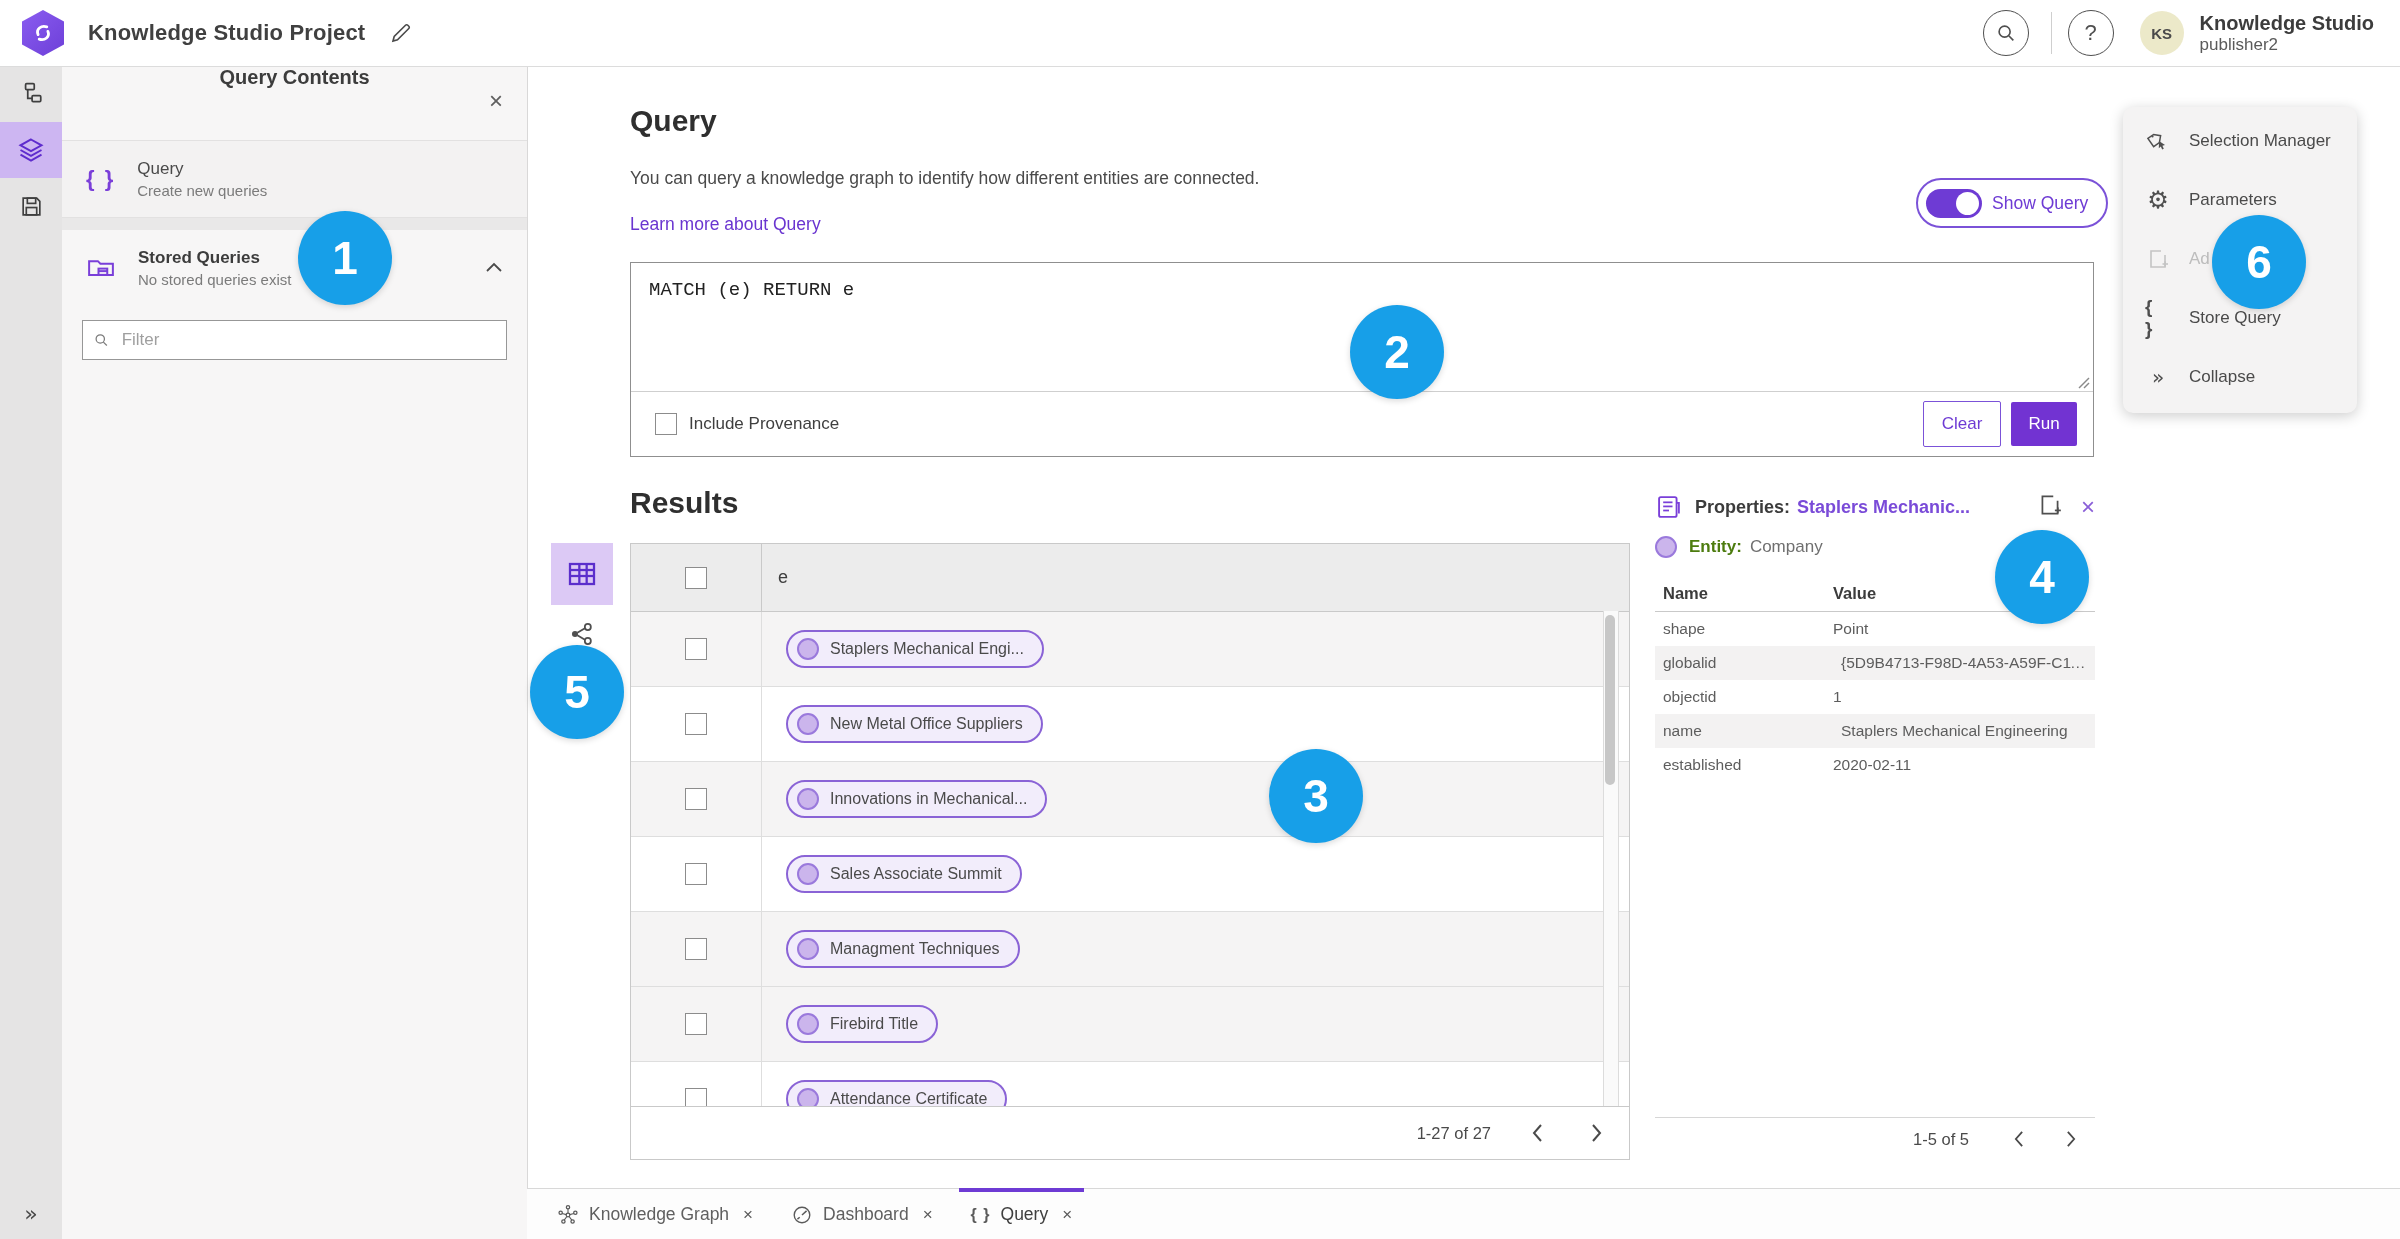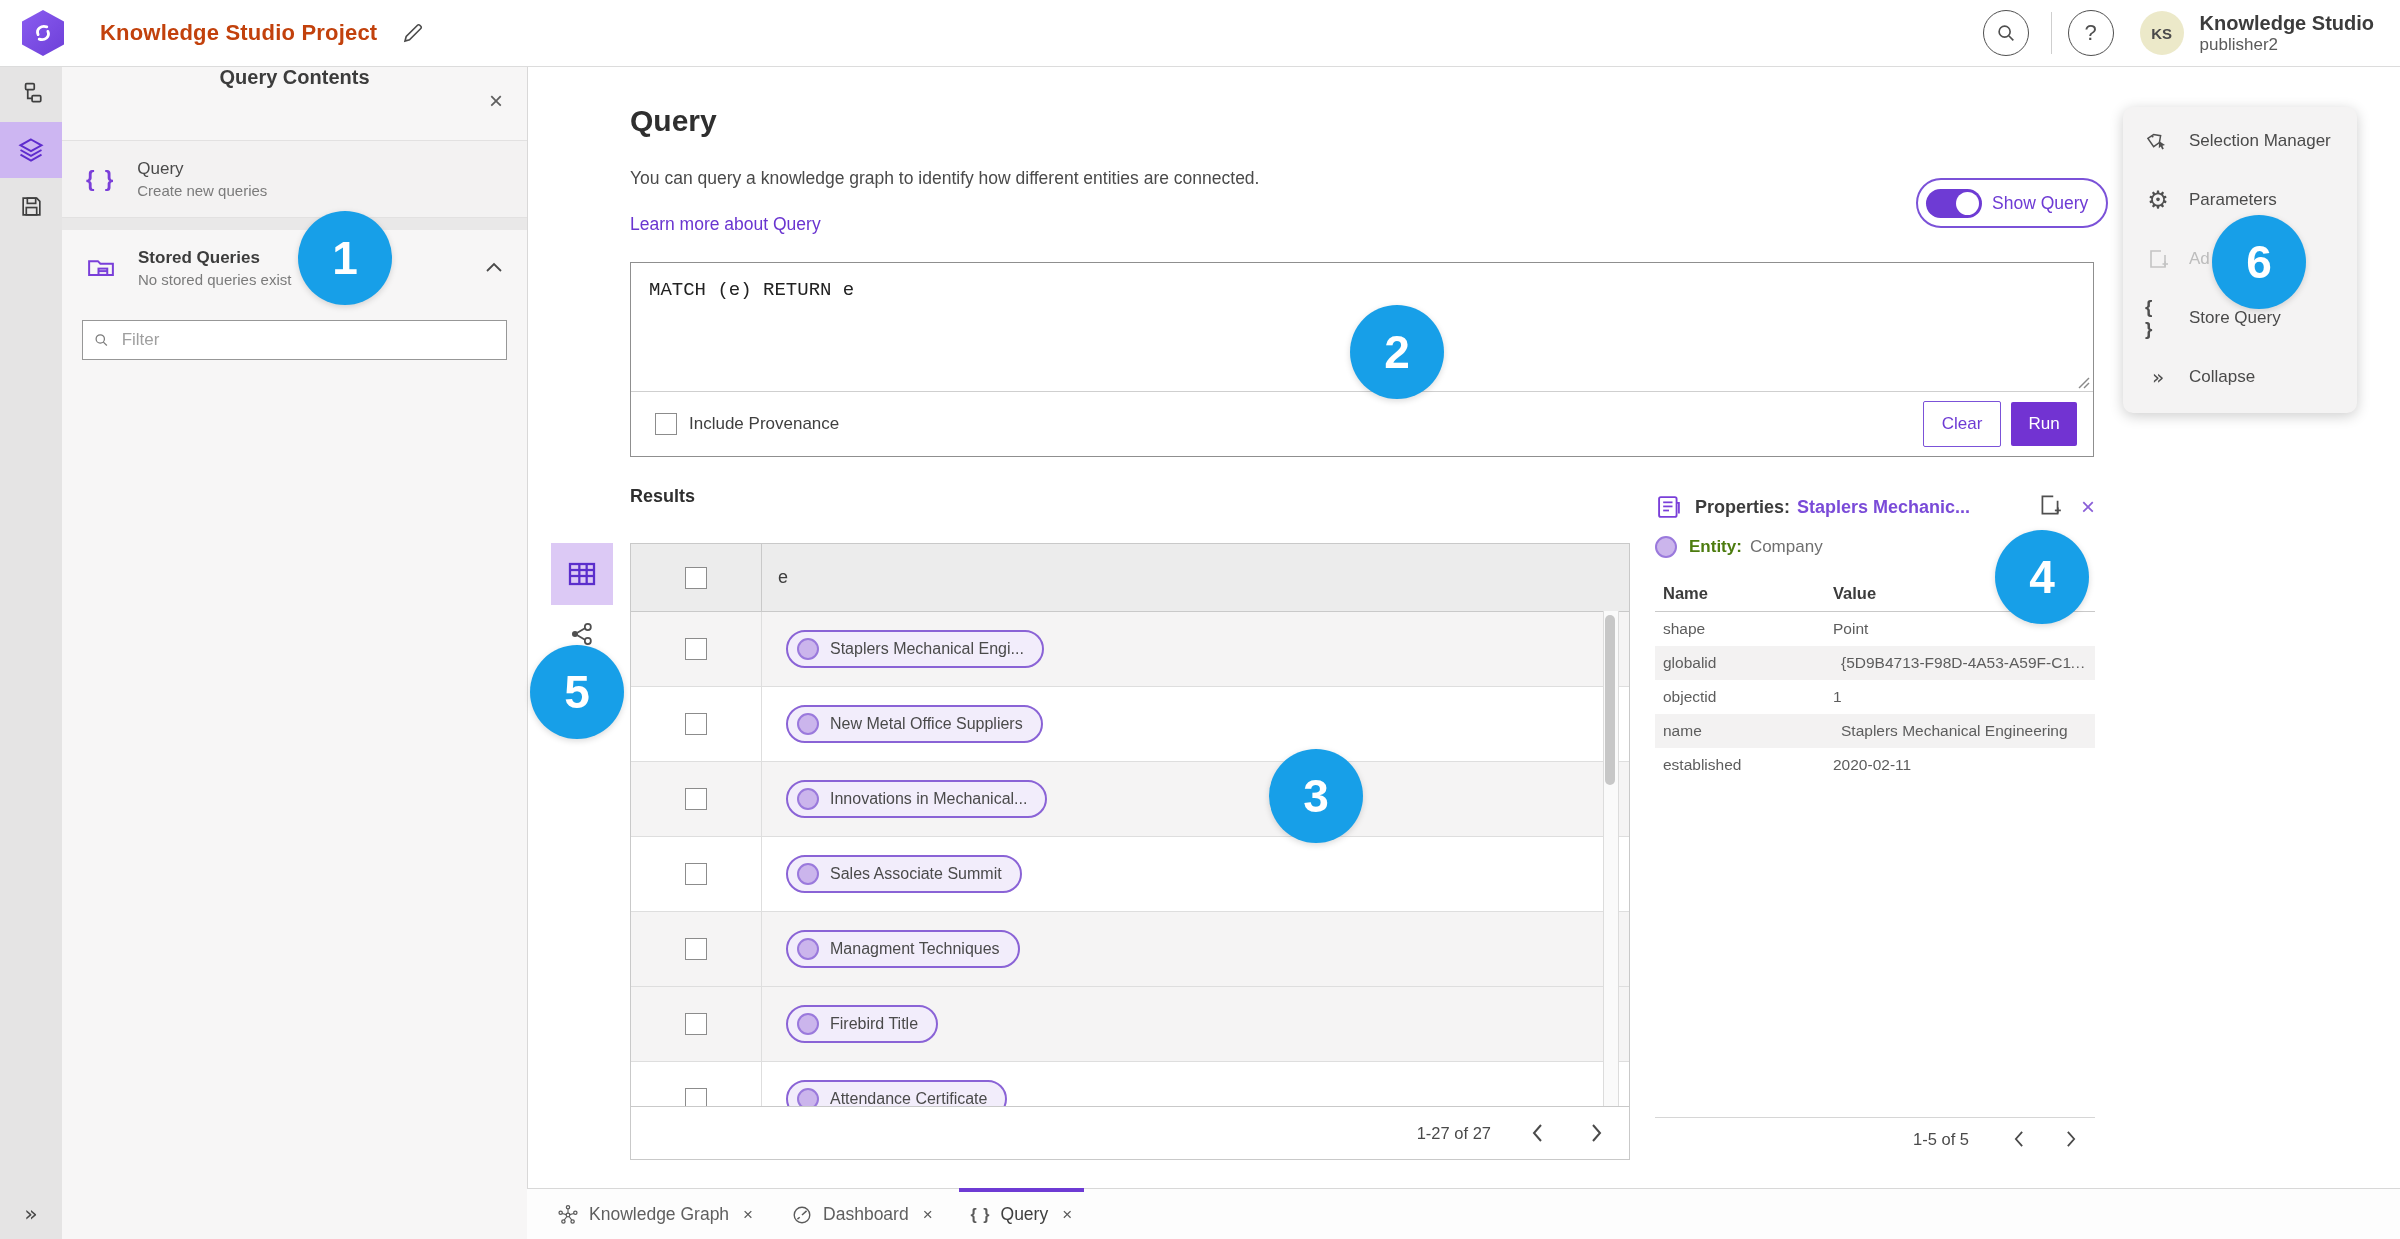--- a/index.html
+++ b/index.html
@@ -2,21 +2,21 @@
 <html><head>
 <meta charset="utf-8">
 <style>
   html,body{margin:0;padding:0;}
   body{font-family:"Liberation Sans", sans-serif; color:#4a4a4a; background:#fff;}
   .stage{position:relative;width:2400px;height:1239px;overflow:hidden;background:#fff;}
 
   
   .app-header{position:absolute;left:0;top:0;right:0;height:66px;background:#fff;border-bottom:1px solid #dcdcdc;display:flex;align-items:center;z-index:5;}
   .logo{width:42px;height:46px;margin-left:22px;background:linear-gradient(135deg,#8a5cf0,#6d3fd8);clip-path:polygon(50% 0,100% 25%,100% 75%,50% 100%,0 75%,0 25%);display:flex;align-items:center;justify-content:center;}
-  .app-title{margin-left:36px;font-size:22px;font-weight:700;color:#c2410c;letter-spacing:.2px;}
+  .app-title{margin-left:24px;font-size:22px;font-weight:700;color:#404040;letter-spacing:.2px;}
   .edit-pencil{margin-left:24px;cursor:pointer;display:flex;}
   .header-right{margin-left:auto;display:flex;align-items:center;margin-right:26px;}
   .circle-btn{width:44px;height:44px;border:1.5px solid #4f4f4f;border-radius:50%;display:flex;align-items:center;justify-content:center;background:#fff;margin-left:16px;cursor:pointer;}
   .circle-btn .q{font-size:22px;color:#4f4f4f;}
   .hdr-divider{width:1px;height:42px;background:#cfcfcf;margin-left:22px;}
   .avatar{width:44px;height:44px;border-radius:50%;background:#ece9c9;display:flex;align-items:center;justify-content:center;font-size:15px;font-weight:700;color:#4a4a4a;margin-left:26px;}
   .user-block{margin-left:16px;line-height:1.15;}
   .user-name{font-size:20px;font-weight:700;color:#3c3c3c;}
   .user-role{font-size:17px;color:#5a5a5a;}
 
@@ -54,21 +54,21 @@
   .editor .code{position:absolute;left:0;top:0;right:0;height:127px;padding:16px 18px;font-family:"Liberation Mono", monospace;font-size:19px;color:#222;box-sizing:border-box;}
   .editor .resize{position:absolute;right:3px;top:112px;}
   .editor .divider{position:absolute;left:0;right:0;top:128px;height:1px;background:#cfcfcf;}
   .editor .footer{position:absolute;left:0;right:0;bottom:0;height:64px;display:flex;align-items:center;padding:0 16px 0 24px;}
   .checkbox{width:20px;height:20px;border:1.5px solid #8c8c8c;background:#fff;cursor:pointer;}
   .editor .cb-label{margin-left:12px;font-size:17px;color:#3f3f3f;}
   .btn-clear{margin-left:auto;width:76px;height:44px;border:1.5px solid #7b52d8;background:#fff;color:#6e3bd4;font-size:17px;display:flex;align-items:center;justify-content:center;border-radius:2px;cursor:pointer;}
   .btn-run{margin-left:10px;width:66px;height:44px;background:#7233d2;color:#fff;font-size:17px;display:flex;align-items:center;justify-content:center;border-radius:2px;cursor:pointer;}
 
   
-  .results-title{position:absolute;left:630px;top:486px;font-size:18px;font-weight:700;color:#2f2f2f;}
+  .results-title{position:absolute;left:630px;top:486px;font-size:30px;font-weight:700;color:#2f2f2f;}
   .view-toggle{position:absolute;left:551px;top:543px;width:62px;height:62px;background:#dcc9f5;display:flex;align-items:center;justify-content:center;cursor:pointer;}
   .view-graph{position:absolute;left:560px;top:614px;width:44px;height:40px;display:flex;align-items:center;justify-content:center;cursor:pointer;}
 
   .rtable{position:absolute;left:630px;top:543px;width:1000px;height:617px;border:1px solid #c9c9c9;background:#fff;box-sizing:border-box;overflow:hidden;}
   .rtable .thead{height:67px;background:#ececec;border-bottom:1px solid #c9c9c9;display:flex;align-items:stretch;}
   .cb-cell{width:130px;display:flex;align-items:center;justify-content:center;border-right:1px solid #c9c9c9;flex:none;}
   .rtable .thead .cb-cell{border-right:1px solid #c9c9c9;}
   .col-e{display:flex;align-items:center;padding-left:16px;font-size:18px;color:#3e3e3e;flex:1;}
   .trow{height:74px;display:flex;align-items:stretch;border-bottom:1px solid #dedede;}
   .trow.odd{background:#f5f4f4;}

